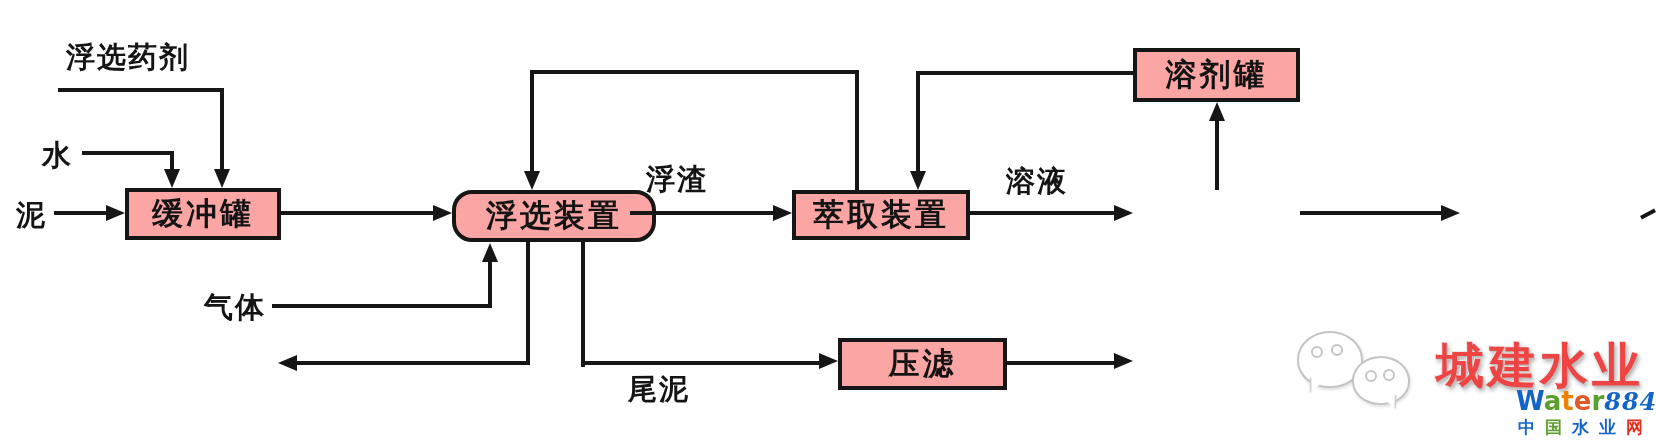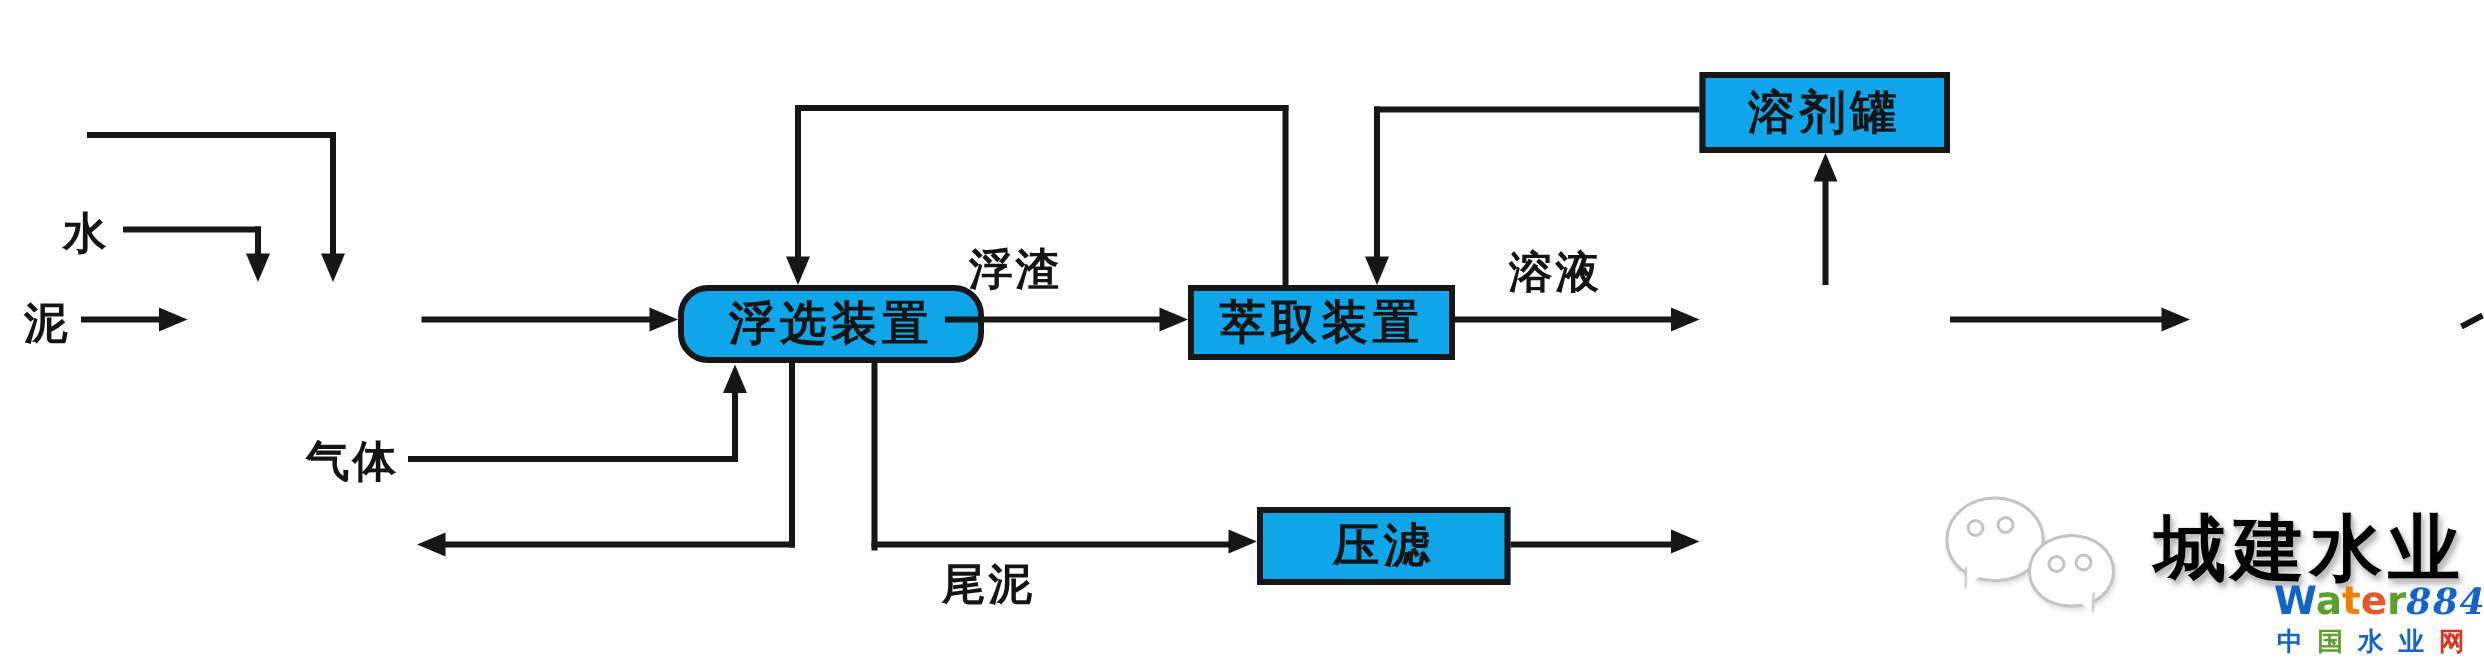--- a/index.html
+++ b/index.html
@@ -1,19 +1,19 @@
 <!DOCTYPE html>
 <html><head>
 <meta charset="utf-8">
 <style>
   html,body{margin:0;padding:0;background:#fff;}
   .stage{position:relative;width:1656px;height:442px;background:#ffffff;overflow:hidden;
          font-family:"DejaVu Sans", sans-serif;color:#141414;}
   
-  .box{position:absolute;box-sizing:border-box;border:4px solid #161616;background:#0ea5e9;
+  .box{position:absolute;box-sizing:border-box;border:4px solid #161616;background:#fca5a5;
        display:flex;align-items:center;justify-content:center;
        font-size:31px;font-weight:bold;letter-spacing:3px;white-space:nowrap;}
   #b-buffer     {left:125px;top:188px;width:156px;height:52px;}
   #b-flotation  {left:452px;top:190px;width:204px;height:52px;border-radius:20px;}
   #b-extraction {left:792px;top:190px;width:178px;height:50px;}
   #b-separation {left:1133px;top:190px;width:167px;height:52px;}
   #b-oil        {left:1460px;top:190px;width:167px;height:52px;}
   #b-solvent    {left:1133px;top:48px;width:167px;height:54px;}
   #b-press      {left:838px;top:338px;width:169px;height:52px;}
   #b-landfill   {left:1133px;top:340px;width:165px;height:52px;}
@@ -77,45 +77,49 @@
   .wm-bubble{position:absolute;background:#fff;border:2px solid #c4c4c4;border-radius:50% 50% 48% 48%;box-shadow:1px 2px 3px rgba(0,0,0,.12);}
   #wm-bubble-big  {left:1297px;top:331px;width:62px;height:53px;}
   #wm-bubble-small{left:1352px;top:356px;width:54px;height:45px;}
   .wm-eye{position:absolute;width:8px;height:8px;border:2px solid #c4c4c4;border-radius:50%;background:#fff;}
   #wm-eye-b1{left:12px;top:13px;} #wm-eye-b2{left:32px;top:11px;}
   #wm-eye-s1{left:11px;top:12px;} #wm-eye-s2{left:29px;top:11px;}
   .wm-tail{position:absolute;width:0;height:0;}
   #wm-tail-big{left:1308px;top:379px;border-left:6px solid transparent;border-right:6px solid transparent;border-top:14px solid #fff;transform:rotate(24deg);filter:drop-shadow(-1px 1px 0 #c4c4c4);}
   #wm-tail-small{left:1386px;top:396px;border-left:6px solid transparent;border-right:6px solid transparent;border-top:13px solid #fff;transform:rotate(-22deg);filter:drop-shadow(1px 1px 0 #c4c4c4);}
   #wm-brand{position:absolute;left:1436px;top:334px;font-size:48px;font-weight:bold;letter-spacing:4px;
-            color:#000000;white-space:nowrap;
+            color:#ef4444;white-space:nowrap;
             text-shadow:1px 1px 0 #bfbfbf,-1px -1px 0 #e8e8e8,2px 3px 4px rgba(60,60,60,.45);}
   #wm-site{position:absolute;left:1516px;top:388px;white-space:nowrap;font-weight:bold;font-size:26px;line-height:1;}
   #wm-site .n8848{font-family:"DejaVu Serif", serif;font-style:italic;font-size:24px;color:#1464c8;letter-spacing:1px;}
   .c-blue{color:#1464c8;} .c-green{color:#5ca02c;} .c-orange{color:#f08000;} .c-rorange{color:#e05a28;} .c-red{color:#e03020;}
   #wm-caption{position:absolute;left:1518px;top:416px;display:flex;gap:10px;font-size:17px;font-weight:bold;}
 </style>
 </head>
 <body>
 
 <div class="stage">
 
+  <div class="box" id="b-buffer">
+      <span>缓冲罐</span>
+    </div>
   <div class="box" id="b-flotation">
       <span>浮选装置</span>
     </div>
   <div class="box" id="b-extraction">
       <span>萃取装置</span>
     </div>
   <div class="box" id="b-solvent">
       <span>溶剂罐</span>
     </div>
   <div class="box" id="b-press">
       <span>压滤</span>
     </div>
 
+  <div class="lbl" id="l-reagent">浮选药剂</div>
   <div class="lbl" id="l-water">水</div>
   <div class="lbl" id="l-sludge">泥</div>
   <div class="lbl" id="l-scum">浮渣</div>
   <div class="lbl" id="l-solution">溶液</div>
   <div class="lbl" id="l-gas">气体</div>
   <div class="lbl" id="l-tail">尾泥</div>
 
   <div class="ln" id="ln-reagent-h"></div>
   <div class="ln" id="ln-reagent-v"></div>
   <div class="ln" id="ln-water-h"></div>

